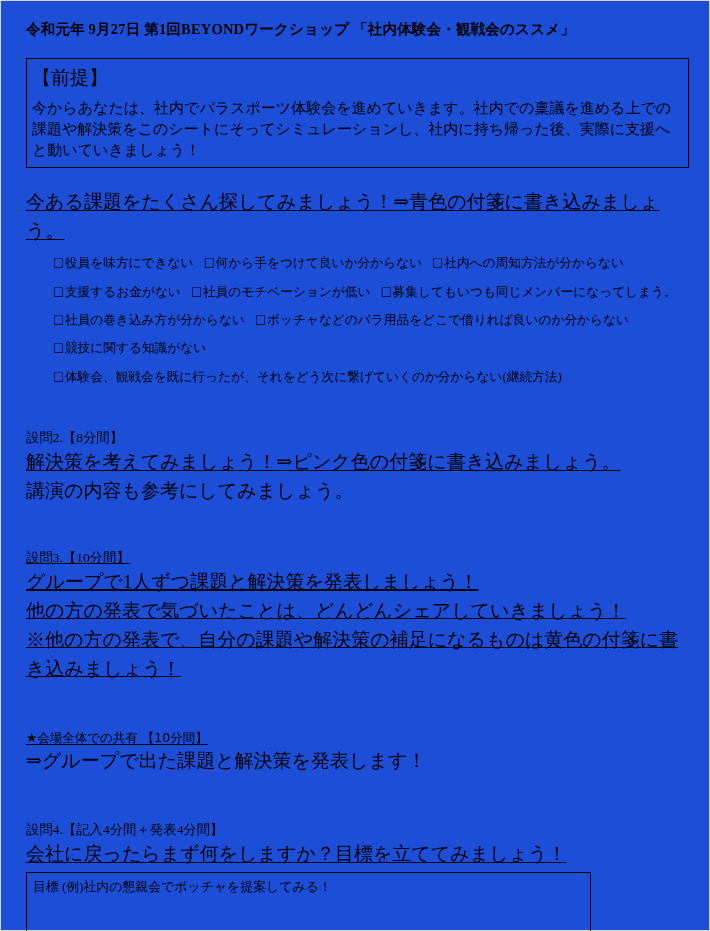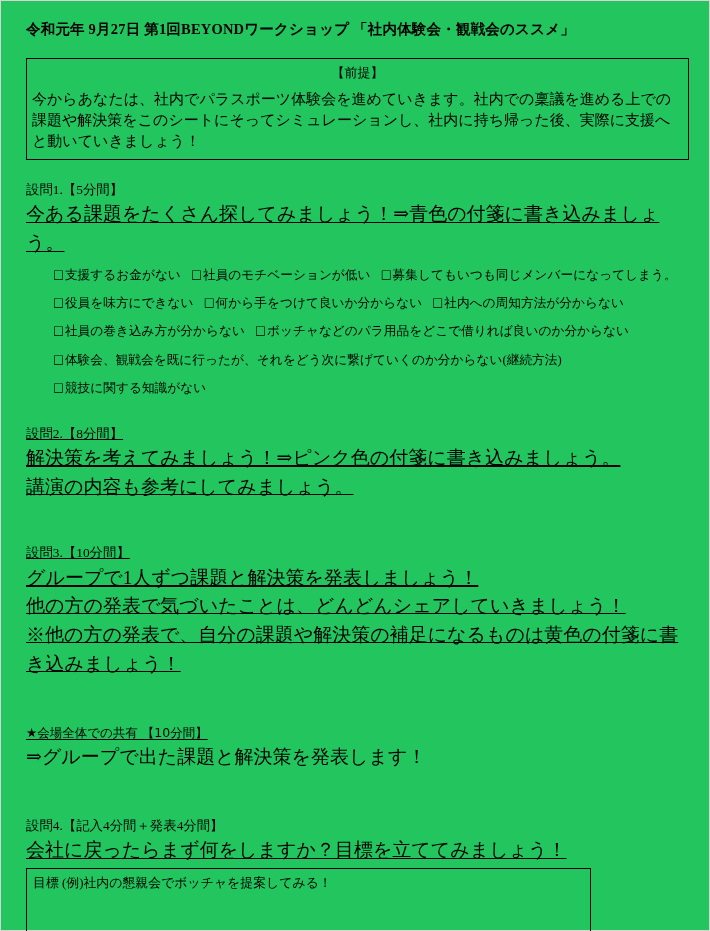--- a/index.html
+++ b/index.html
@@ -14,21 +14,21 @@
     color: #000000;
     overflow: hidden;
   }
 
   .page {
     position: relative;
     width: 710px;
     height: 931px;
     box-sizing: border-box;
     border: 1px solid #d8d4d4;
-    background: #22c55e;
+    background: #1d4ed8;
   }
 
   .content {
     position: absolute;
     left: 25px;
     top: 0;
     width: 663px;
   }
 
   
@@ -42,23 +42,22 @@
 
   
   .premise-box {
     margin-top: 19px;
     border: 1px solid #000000;
     box-sizing: border-box;
     width: 663px;
     padding: 5px 5px 6px 5px;
   }
   .premise-heading {
-    font-size: 13px;
+    font-size: 19px;
     line-height: 1.45;
-    text-align: center;
   }
   .premise-body {
     font-size: 15px;
     line-height: 1.42;
     margin-top: 6px;
   }
 
   
   .q-block { margin-top: 20px; }
   .q-heading {
@@ -99,21 +98,21 @@
   .check-item { margin-right: 7px; }
   .check-item:last-child { margin-right: 0; }
   .cb {
     font-family: "DejaVu Sans", sans-serif;
     font-size: 11.5px;
     vertical-align: 1px;
     margin-right: 1px;
   }
 
   
-  .gap-q2 { margin-top: 26px; text-decoration: underline; }
+  .gap-q2 { margin-top: 42px; }
   .gap-q3 { margin-top: 42px; text-decoration: underline; }
   .gap-star { margin-top: 44px; }
   .gap-q4 { margin-top: 44px; }
 
   
   .answer-box {
     margin-top: 3px;
     border: 1px solid #000000;
     box-sizing: border-box;
     width: 565px;
@@ -133,43 +132,42 @@
   <div class="content">
 
     <div class="doc-title">令和元年  9月27日  第1回BEYONDワークショップ 「社内体験会・観戦会のススメ」</div>
 
     <div class="premise-box">
       <div class="premise-heading">【前提】</div>
       <div class="premise-body">今からあなたは、社内でパラスポーツ体験会を進めていきます。社内での稟議を進める上での課題や解決策をこのシートにそってシミュレーションし、社内に持ち帰った後、実際に支援へと動いていきましょう！</div>
     </div>
 
     <div class="q-block">
-      <div class="q-heading">設問1.【5分間】</div>
       <div class="q-line underline">今ある課題をたくさん探してみましょう！⇒青色の付箋に書き込みましょう。</div>
 
       <div class="checklist">
+        <div class="check-row">
+          <span class="check-item"><span class="cb">□</span><span>役員を味方にできない</span></span>
+          <span class="check-item"><span class="cb">□</span><span>何から手をつけて良いか分からない</span></span>
+          <span class="check-item"><span class="cb">□</span><span>社内への周知方法が分からない</span></span>
+        </div>
         <div class="check-row">
           <span class="check-item"><span class="cb">□</span><span>支援するお金がない</span></span>
           <span class="check-item"><span class="cb">□</span><span>社員のモチベーションが低い</span></span>
           <span class="check-item"><span class="cb">□</span><span>募集してもいつも同じメンバーになってしまう。</span></span>
         </div>
         <div class="check-row">
-          <span class="check-item"><span class="cb">□</span><span>役員を味方にできない</span></span>
-          <span class="check-item"><span class="cb">□</span><span>何から手をつけて良いか分からない</span></span>
-          <span class="check-item"><span class="cb">□</span><span>社内への周知方法が分からない</span></span>
-        </div>
-        <div class="check-row">
           <span class="check-item"><span class="cb">□</span><span>社員の巻き込み方が分からない</span></span>
           <span class="check-item"><span class="cb">□</span><span>ボッチャなどのパラ用品をどこで借りれば良いのか分からない</span></span>
         </div>
         <div class="check-row">
-          <span class="check-item"><span class="cb">□</span><span>体験会、観戦会を既に行ったが、それをどう次に繋げていくのか分からない(継続方法)</span></span>
+          <span class="check-item"><span class="cb">□</span><span>競技に関する知識がない</span></span>
         </div>
         <div class="check-row">
-          <span class="check-item"><span class="cb">□</span><span>競技に関する知識がない</span></span>
+          <span class="check-item"><span class="cb">□</span><span>体験会、観戦会を既に行ったが、それをどう次に繋げていくのか分からない(継続方法)</span></span>
         </div>
       </div>
     </div>
 
     <div class="q-block gap-q2">
       <div class="q-heading">設問2.【8分間】</div>
       <div class="q-line underline">解決策を考えてみましょう！⇒ピンク色の付箋に書き込みましょう。</div>
       <div class="q-line">講演の内容も参考にしてみましょう。</div>
     </div>
 

